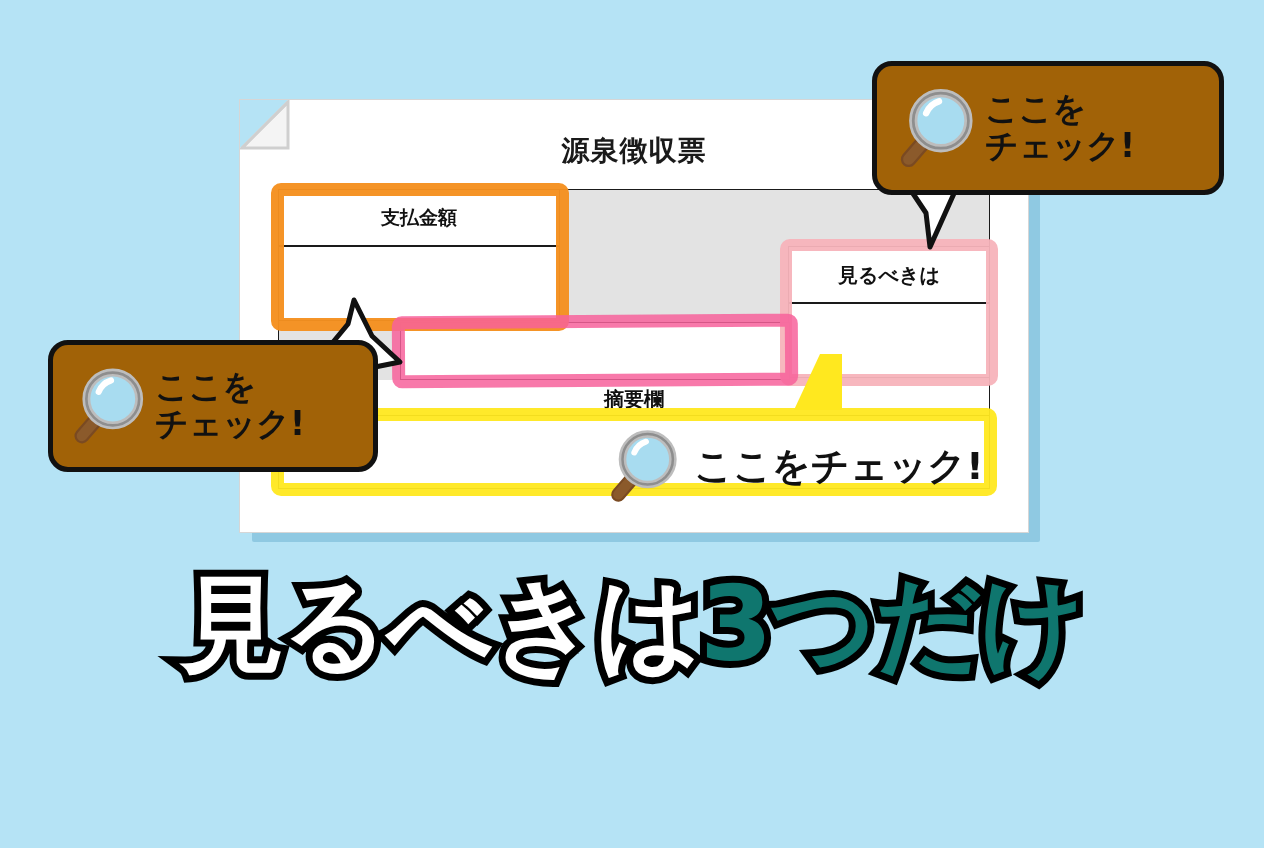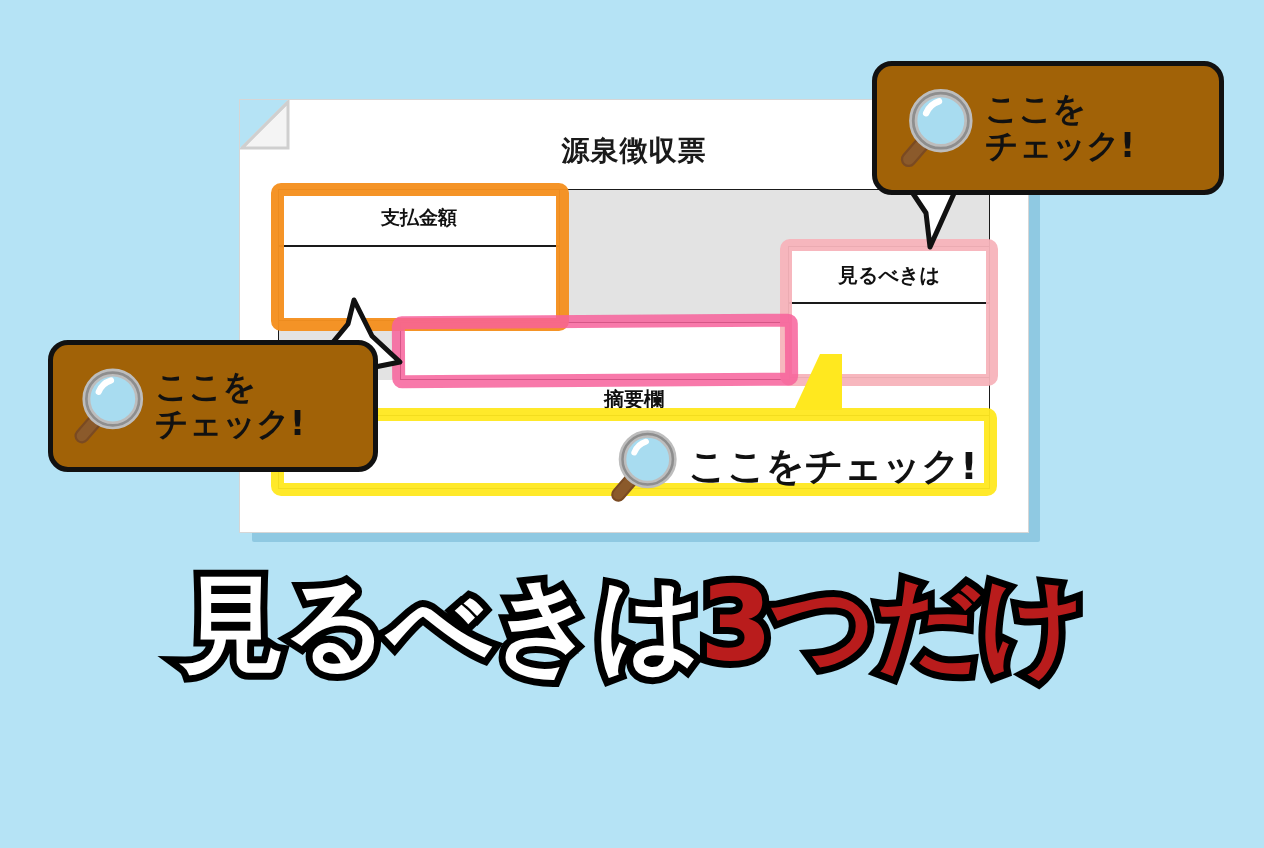--- a/index.html
+++ b/index.html
@@ -93,21 +93,21 @@
     font-size:104px;font-weight:bold;line-height:1;
     font-family:"DejaVu Sans","Liberation Sans",sans-serif;
     letter-spacing:-2px;white-space:nowrap;
   }
   .headline span{
     -webkit-text-stroke:14px #000;
     paint-order:stroke fill;
     text-shadow:0 5px 0 rgba(0,0,0,.25);
   }
   .hl-white{color:#ffffff;}
-  .hl-yellow{color:#b91c1c;text-align:center;}
+  .hl-yellow{color:#0f766e;text-align:center;}
 </style>
 </head>
 <body>
 
 <div class="stage">
 
   <div class="doc-shadow"></div>
 
   <div class="doc">
 
@@ -173,21 +173,21 @@
       <circle cx="52" cy="42" r="30" fill="none" stroke="#8e8e8e" stroke-width="3"></circle>
       <path d="M36,34 a22,22 0 0 1 14,-13" stroke="#ffffff" stroke-width="7" fill="none" stroke-linecap="round"></path>
     </svg>
     <div class="txt">ここを
 チェック!</div>
   </div>
 
   <svg style="position:absolute;left:788px;top:352px;" width="70" height="66" viewBox="0 0 70 66">
     <path d="M32,2 L54,2 L54,58 L6,58 Z" fill="#ffe81f"></path>
   </svg>
-  <div style="position:absolute;left:604px;top:424px;display:flex;align-items:center;">
+  <div style="position:absolute;left:604px;top:424px;display:flex;align-items:center;gap:6px;">
     <svg class="mag" width="84" height="84" viewBox="0 0 100 100">
       <line x1="36" y1="62" x2="17" y2="84" stroke="#7a4a22" stroke-width="17" stroke-linecap="round"></line>
       <line x1="36" y1="62" x2="17" y2="84" stroke="#8B5A2B" stroke-width="12" stroke-linecap="round"></line>
       <circle cx="52" cy="42" r="30" fill="#a8dcf0" stroke="#bdbdbd" stroke-width="9"></circle>
       <circle cx="52" cy="42" r="30" fill="none" stroke="#8e8e8e" stroke-width="3"></circle>
       <path d="M36,34 a22,22 0 0 1 14,-13" stroke="#ffffff" stroke-width="7" fill="none" stroke-linecap="round"></path>
     </svg>
     <div style="font-size:38px;font-weight:bold;color:#111;line-height:1;white-space:nowrap;font-family:'DejaVu Sans','Liberation Sans',sans-serif;">ここをチェック!</div>
   </div>
 

